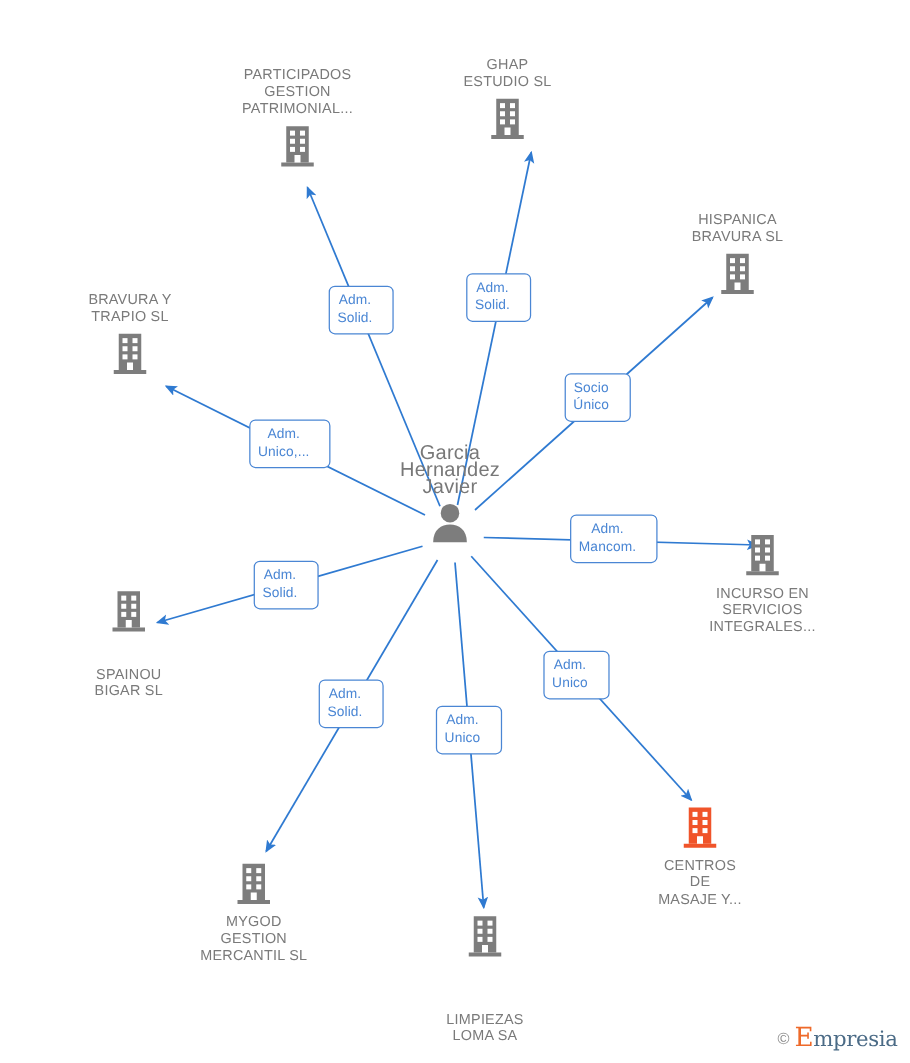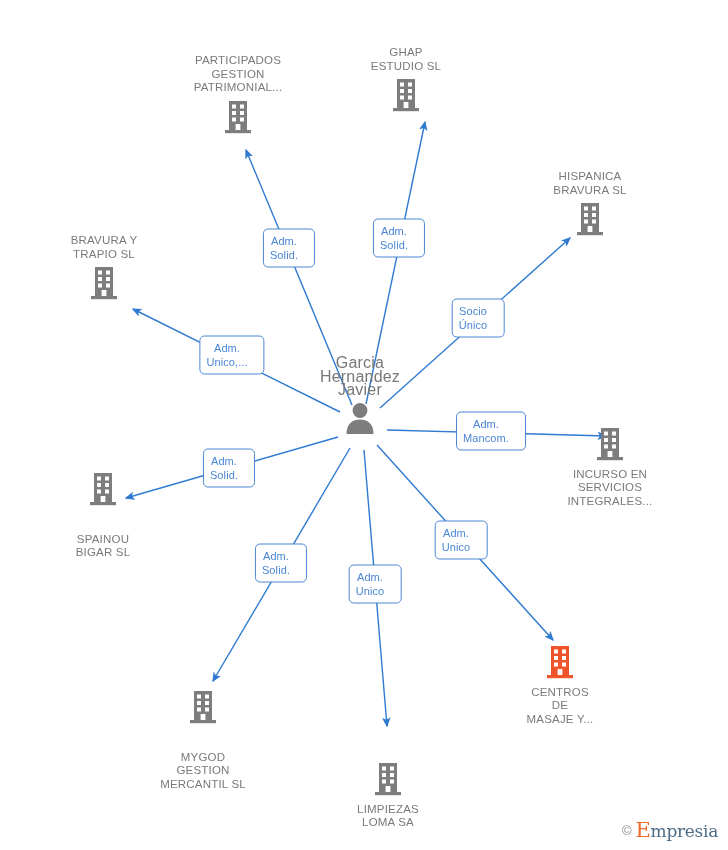--- a/index.html
+++ b/index.html
@@ -222,37 +222,37 @@
             <rect x="9" y="11" width="4" height="4" fill="#ffffff"></rect>
             <rect x="17" y="11" width="4" height="4" fill="#ffffff"></rect>
             <rect x="9" y="17.5" width="4" height="4" fill="#ffffff"></rect>
             <rect x="17" y="17.5" width="4" height="4" fill="#ffffff"></rect>
             <rect x="12.6" y="24" width="4.8" height="6" fill="#ffffff"></rect>
           </svg></span>
         <div class="label">CENTROS
 DE
 MASAJE Y...</div>
       </div>
-      <div class="node label-bottom" style="left: 203px; top: 690px; gap: 20px;">
+      <div class="node label-bottom" style="left: 203px; top: 690px;">
         <span class="icon"><svg width="30" height="34" viewBox="0 0 30 34">
             <rect x="6" y="1" width="18" height="29" fill="#7d7d7d"></rect>
             <rect x="2" y="30" width="26" height="3.2" fill="#7d7d7d"></rect>
             <rect x="9" y="4.5" width="4" height="4" fill="#ffffff"></rect>
             <rect x="17" y="4.5" width="4" height="4" fill="#ffffff"></rect>
             <rect x="9" y="11" width="4" height="4" fill="#ffffff"></rect>
             <rect x="17" y="11" width="4" height="4" fill="#ffffff"></rect>
             <rect x="9" y="17.5" width="4" height="4" fill="#ffffff"></rect>
             <rect x="17" y="17.5" width="4" height="4" fill="#ffffff"></rect>
             <rect x="12.6" y="24" width="4.8" height="6" fill="#ffffff"></rect>
           </svg></span>
         <div class="label">MYGOD
 GESTION
 MERCANTIL  SL</div>
       </div>
-      <div class="node label-bottom" style="left: 388px; top: 762px;">
+      <div class="node label-bottom" style="left: 388px; top: 732px; gap: 36px;">
         <span class="icon"><svg width="30" height="34" viewBox="0 0 30 34">
             <rect x="6" y="1" width="18" height="29" fill="#7d7d7d"></rect>
             <rect x="2" y="30" width="26" height="3.2" fill="#7d7d7d"></rect>
             <rect x="9" y="4.5" width="4" height="4" fill="#ffffff"></rect>
             <rect x="17" y="4.5" width="4" height="4" fill="#ffffff"></rect>
             <rect x="9" y="11" width="4" height="4" fill="#ffffff"></rect>
             <rect x="17" y="11" width="4" height="4" fill="#ffffff"></rect>
             <rect x="9" y="17.5" width="4" height="4" fill="#ffffff"></rect>
             <rect x="17" y="17.5" width="4" height="4" fill="#ffffff"></rect>
             <rect x="12.6" y="24" width="4.8" height="6" fill="#ffffff"></rect>

